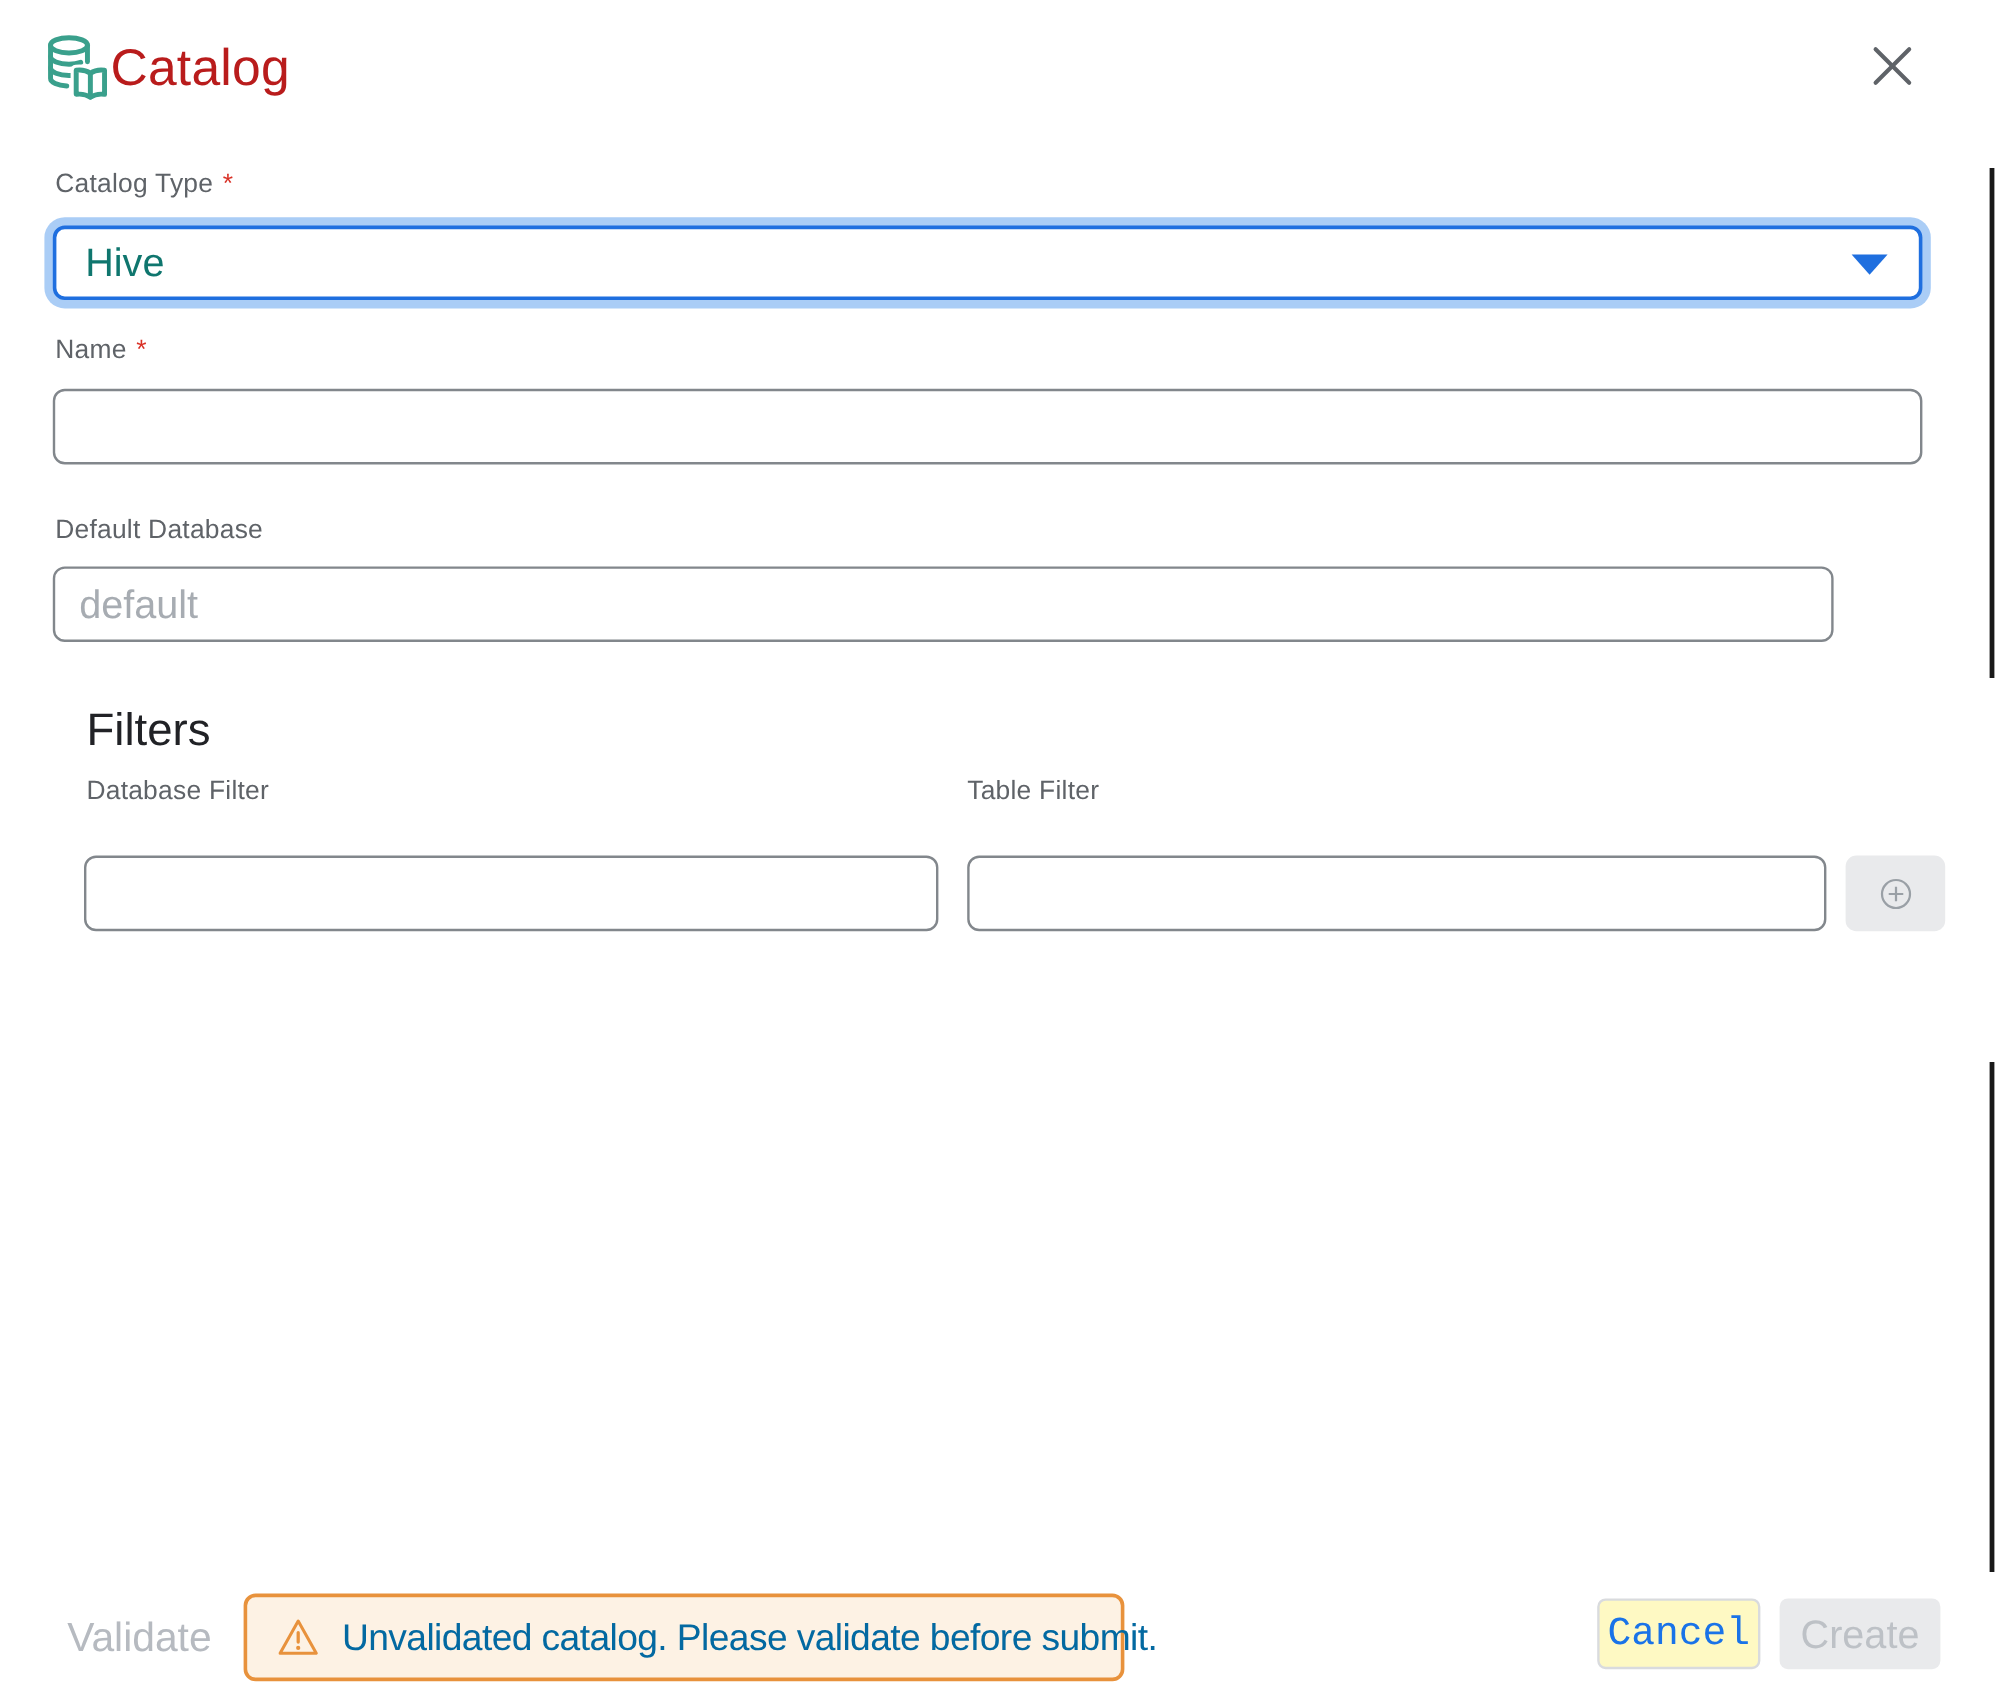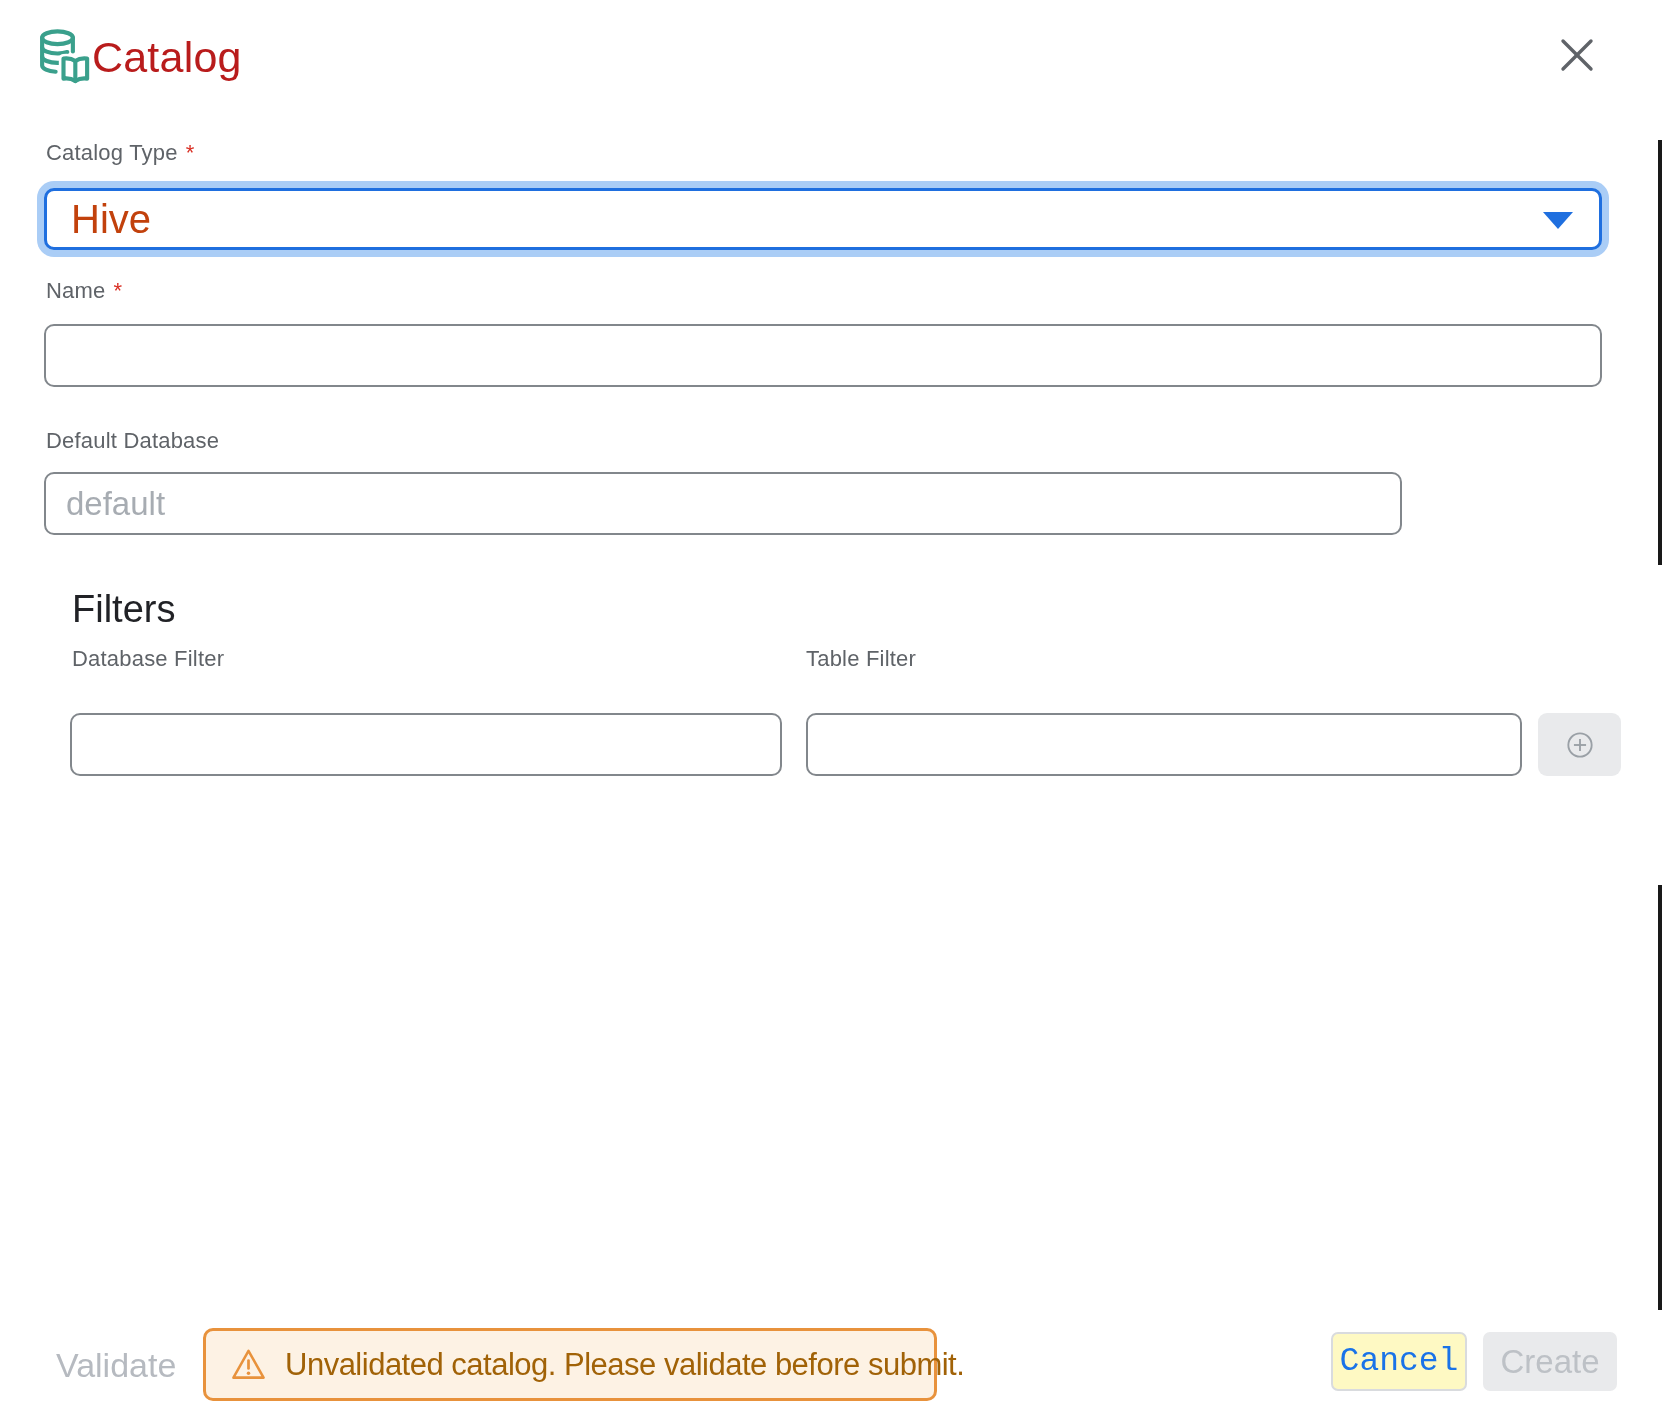--- a/index.html
+++ b/index.html
@@ -15,49 +15,49 @@
 
   
   .fld-label { position: absolute; font-size: 22px; color: #5f6368; letter-spacing: 0.2px; }
   .req { color: #d93025; margin-left: 8px; }
 
   
   .sel-box { position: absolute; left: 44px; top: 188px; width: 1558px; height: 62px;
              background: #fff; border: 3px solid #1f6fdf; border-radius: 10px;
              box-shadow: 0 0 0 7px #aacdf6; display: flex; align-items: center;
              padding: 0 24px; cursor: pointer; }
-  .sel-value { font-size: 40px; color: #c2410c; }
+  .sel-value { font-size: 33px; color: #0f766e; }
   .sel-caret { position: absolute; right: 26px; top: 50%; margin-top: -7px;
                width: 0; height: 0; border-left: 15px solid transparent;
                border-right: 15px solid transparent; border-top: 17px solid #1f6fdf; }
 
   
   .txt-input { position: absolute; height: 63px; background: #fff;
                border: 2px solid #82878c; border-radius: 10px; font-size: 33px;
                color: #202124; padding: 0 20px; font-family: inherit; outline: none; }
   .txt-input::placeholder { color: #a7acb2; opacity: 1; }
   #in-name       { left: 44px; top: 324px; width: 1558px; }
-  #in-defaultdb  { left: 44px; top: 472px; width: 1358px; }
+  #in-defaultdb  { left: 44px; top: 472px; width: 1484px; }
   #in-dbfilter   { left: 70px;  top: 713px; width: 712px; }
   #in-tblfilter  { left: 806px; top: 713px; width: 716px; }
 
   .filters-heading { position: absolute; left: 72px; top: 588px; font-size: 38px; color: #212226; }
 
   .add-btn { position: absolute; left: 1538px; top: 713px; width: 83px; height: 63px;
              background: #e9eaec; border: none; border-radius: 9px; cursor: pointer;
              display: flex; align-items: center; justify-content: center; }
 
   
   .validate-btn { position: absolute; left: 56px; top: 1343px; height: 44px;
                   background: none; border: none; font-size: 34px; color: #b6bac0;
                   font-family: inherit; cursor: default; text-align: center; }
   .warn-box { position: absolute; left: 203px; top: 1328px; width: 734px; height: 73px;
               background: #fdf2e4; border: 3px solid #e8923c; border-radius: 10px;
               display: flex; align-items: center; padding: 0 24px; gap: 18px; }
-  .warn-text { font-size: 31px; color: #a16207; letter-spacing: -0.5px; white-space: nowrap; }
+  .warn-text { font-size: 31px; color: #0369a1; letter-spacing: -0.5px; white-space: nowrap; }
   .cancel-btn { position: absolute; left: 1331px; top: 1332px; width: 136px; height: 59px;
                 background: #fef9c3; border: 2px solid #d9dbde; border-radius: 7px;
                 font-size: 33px; color: #1a73e8; font-family: Liberation Mono, monospace; cursor: pointer; }
   .create-btn { position: absolute; left: 1483px; top: 1332px; width: 134px; height: 59px;
                 background: #e9eaec; border: none; border-radius: 7px;
                 font-size: 33px; color: #bdc1c6; font-family: inherit; cursor: default; }
 
   
   .edge-line { position: absolute; left: 1658px; width: 4px; background: #191919; }
   .edge-line.seg1 { top: 140px; height: 425px; }

